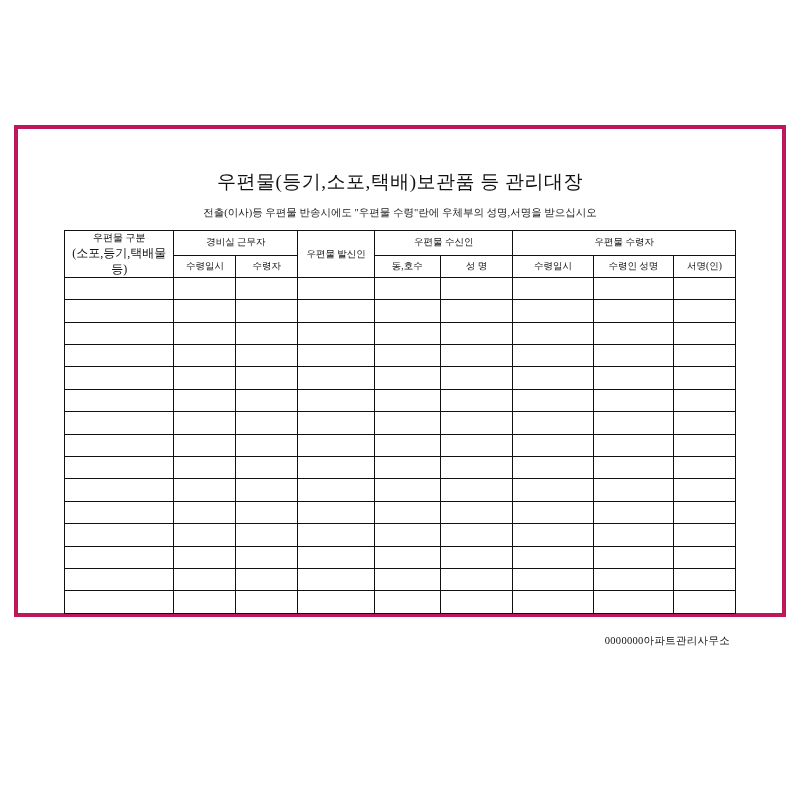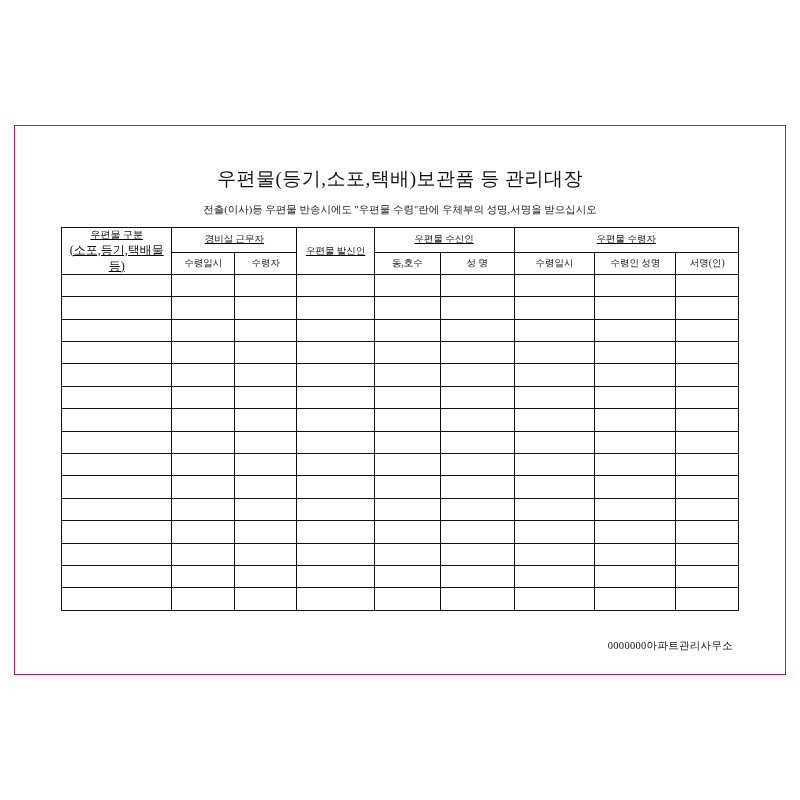--- a/index.html
+++ b/index.html
@@ -11,23 +11,23 @@
     height: 800px;
     background: #ffffff;
     font-family: "Liberation Serif", serif;
     overflow: hidden;
   }
   .page-frame {
     position: absolute;
     left: 14px;
     top: 125px;
     width: 772px;
-    height: 550px;
+    height: 492px;
     background: #ffffff;
-    border: 1px solid #be185d;
+    border: 4px solid #be185d;
     box-sizing: border-box;
   }
   .doc-inner {
     position: absolute;
     left: 0;
     top: 0;
     right: 0;
     bottom: 0;
     padding: 40px 46px 20px 46px;
     box-sizing: border-box;
@@ -60,36 +60,35 @@
     font-weight: normal;
     font-size: 9.5px;
     color: #111111;
     text-align: center;
     vertical-align: middle;
     padding: 0;
     line-height: 1.35;
   }
   .hdr-top {
     height: 19px;
-    text-decoration: underline;
   }
   .hdr-bot {
     height: 17px;
   }
   .hdr-two-line {
     height: 36px;
   }
   .body-row td {
     height: 21.4px;
   }
   .footer-line {
     text-align: right;
     font-size: 10.5px;
     color: #111111;
-    margin-top: 28px;
+    margin-top: 20px;
     padding-right: 6px;
     letter-spacing: 0.3px;
   }
   .cell-sub {
     display: block;
     font-size: 12px;
   }
   .cell-main {
     display: block;
     font-size: 10px;

